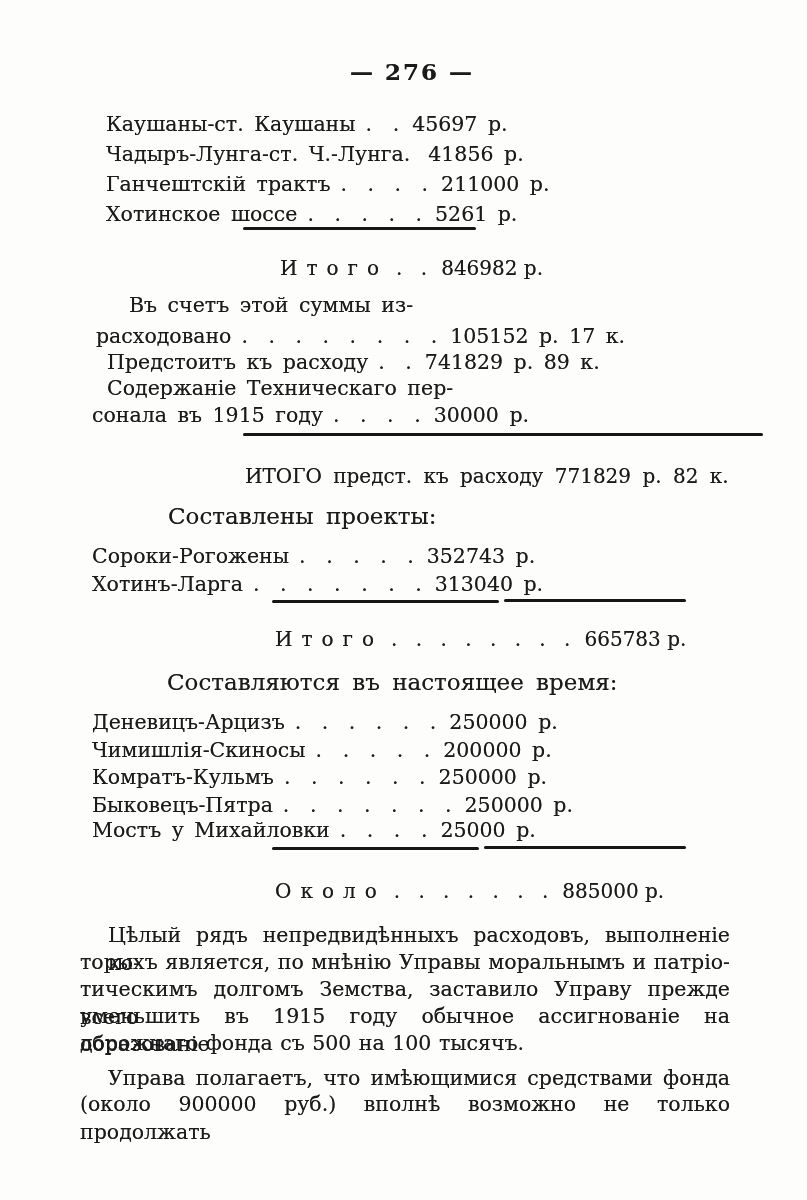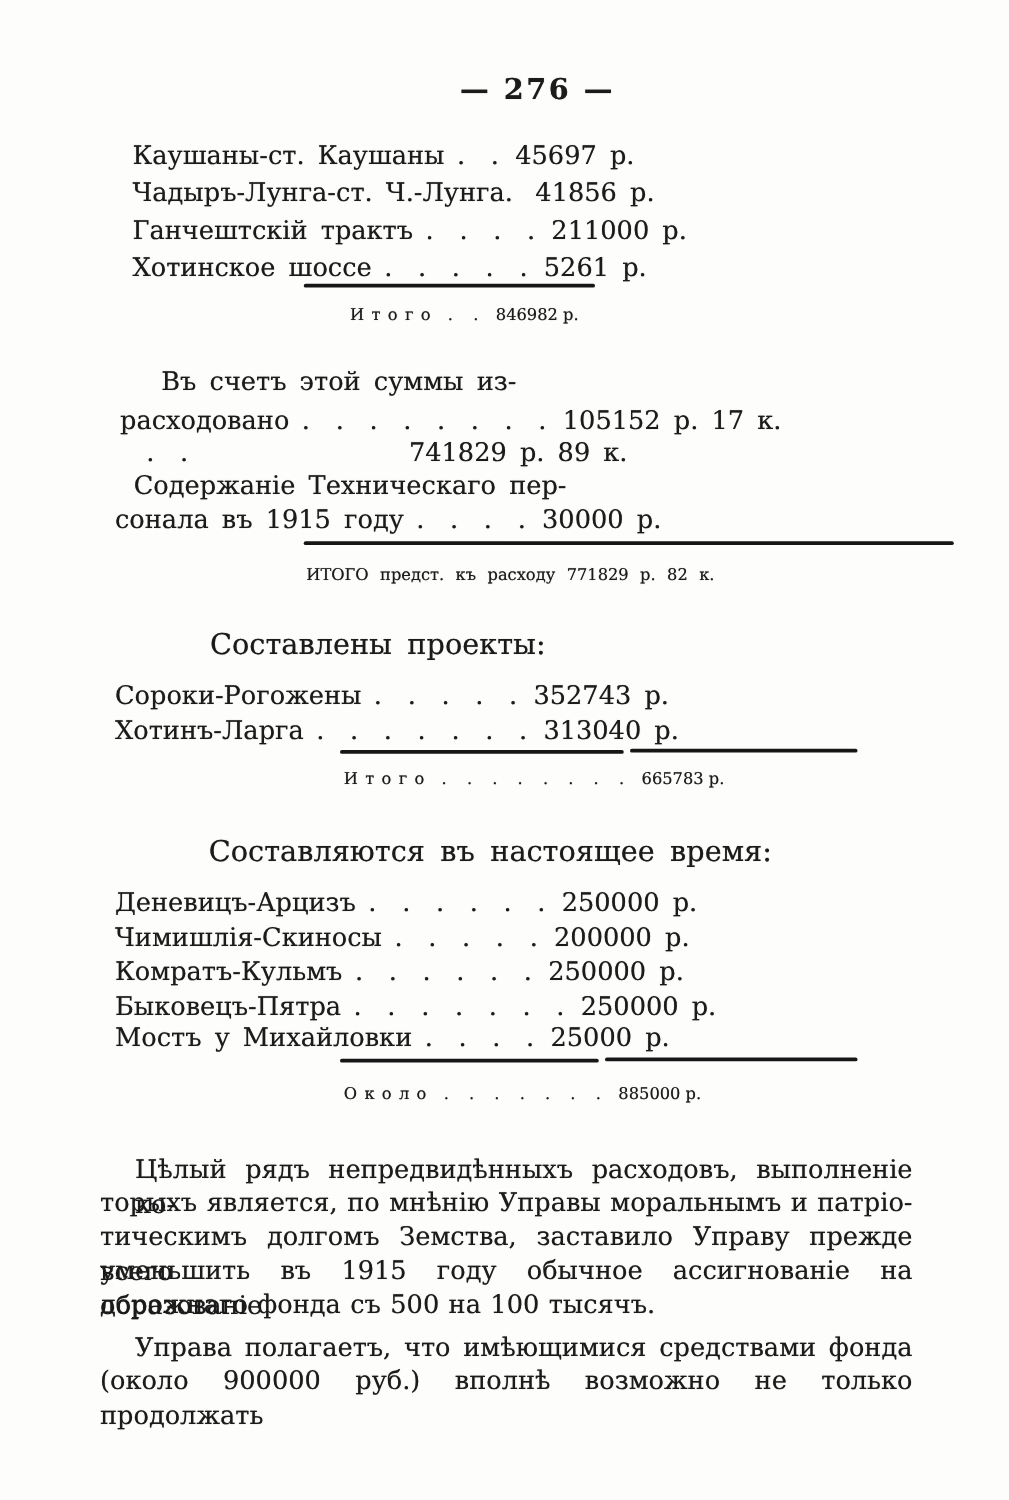--- a/index.html
+++ b/index.html
@@ -12,21 +12,21 @@
     position: relative;
     width: 807px; height: 1200px;
     background: #fdfdfc;
     color: #1b1b1b;
     overflow: hidden;
     text-shadow: 0 0 0.6px rgba(25,25,25,0.65);
   }
   .pageno {
     position: absolute;
     left: 350px; top: 58px; width: 160px;
-    text-align: center;
+    text-align: left;
     font-size: 23px; font-weight: bold;
     letter-spacing: 2px;
     white-space: nowrap;
   }
   
   .trow {
     position: absolute;
     display: flex;
     align-items: flex-start;
     font-size: 20.5px;
@@ -40,23 +40,24 @@
   .tline {
     position: absolute;
     font-size: 20.5px;
     line-height: 28px;
     word-spacing: 4px;
     white-space: nowrap;
   }
   
   .total {
     position: absolute;
-    font-size: 13px;
-    line-height: 28px;
-    white-space: nowrap;
+    font-size: 20px;
+    line-height: 28px;
+    white-space: nowrap;
+    margin-top: 15px;
   }
   .total .sp { letter-spacing: 0.45em; }
   .total .dots { letter-spacing: 6px; margin: 0 8px; }
   .total.caps { word-spacing: 5px; }
   .heading {
     position: absolute;
     font-size: 23px;
     line-height: 28px;
     word-spacing: 5px;
     white-space: nowrap;
@@ -112,20 +113,21 @@
   </div>
 
   <div class="tline" style="left:129px; top:291px">Въ счетъ этой суммы из-</div>
 
   <div class="trow" style="left:96px; top:322px; width:413px">
     <span>расходовано</span>
     <span class="dots">. . . . . . . .</span>
     <span class="amt">105152 р. 17 к.</span>
   </div>
   <div class="trow" style="left:107px; top:348px; width:395px">
+    <span>Предстоитъ къ расходу</span>
     <span class="dots">. .</span>
     <span class="amt">741829 р. 89 к.</span>
   </div>
   <div class="tline" style="left:107px; top:374px">Содержаніе Техническаго пер-</div>
   <div class="trow" style="left:92px; top:401px; width:363px">
     <span>сонала въ 1915 году</span>
     <span class="dots">. . . .</span>
     <span class="amt">30000 р.</span>
   </div>
 

